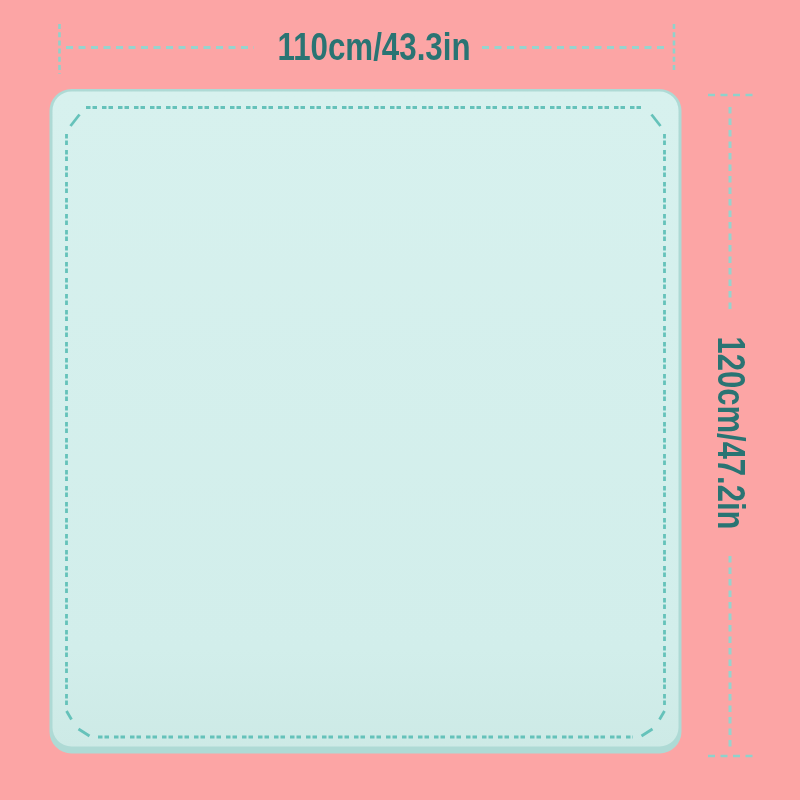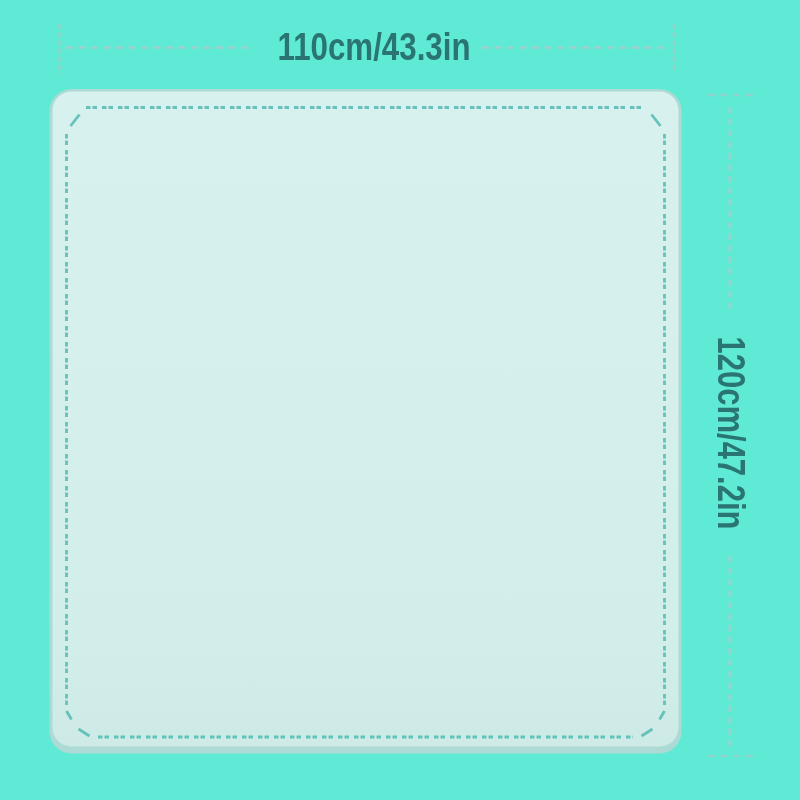--- a/index.html
+++ b/index.html
@@ -1,16 +1,16 @@
 <!DOCTYPE html>
 <html><head>
 <meta charset="utf-8">
 <style>
   html,body{margin:0;padding:0;background:#ffffff;}
-  .stage{position:relative;width:800px;height:800px;background:#5eead4;overflow:hidden;}
+  .stage{position:relative;width:800px;height:800px;background:#fca5a5;overflow:hidden;}
   svg{display:block;}
   text{font-family:"Liberation Sans",sans-serif;font-weight:bold;}
 </style>
 </head>
 <body>
 <div class="stage">
 <svg width="800" height="800" viewBox="0 0 800 800">
   <defs>
     <linearGradient id="matfill" x1="0" y1="0" x2="0" y2="1">
       <stop offset="0" stop-color="#d7f1ee"></stop>

